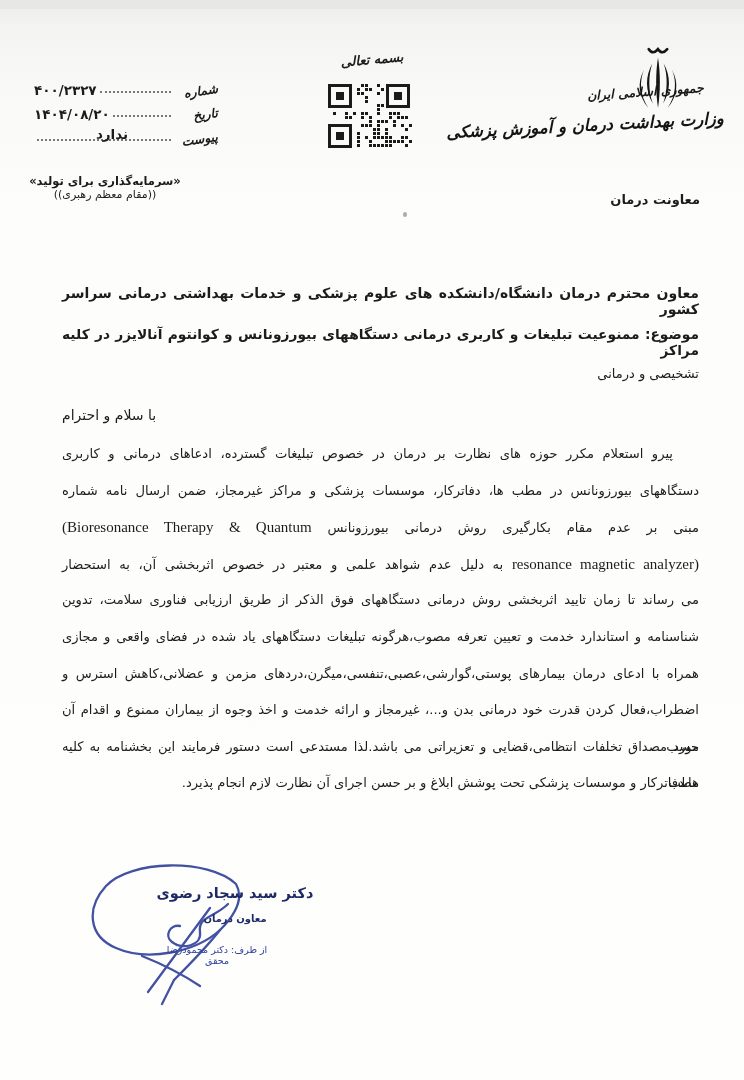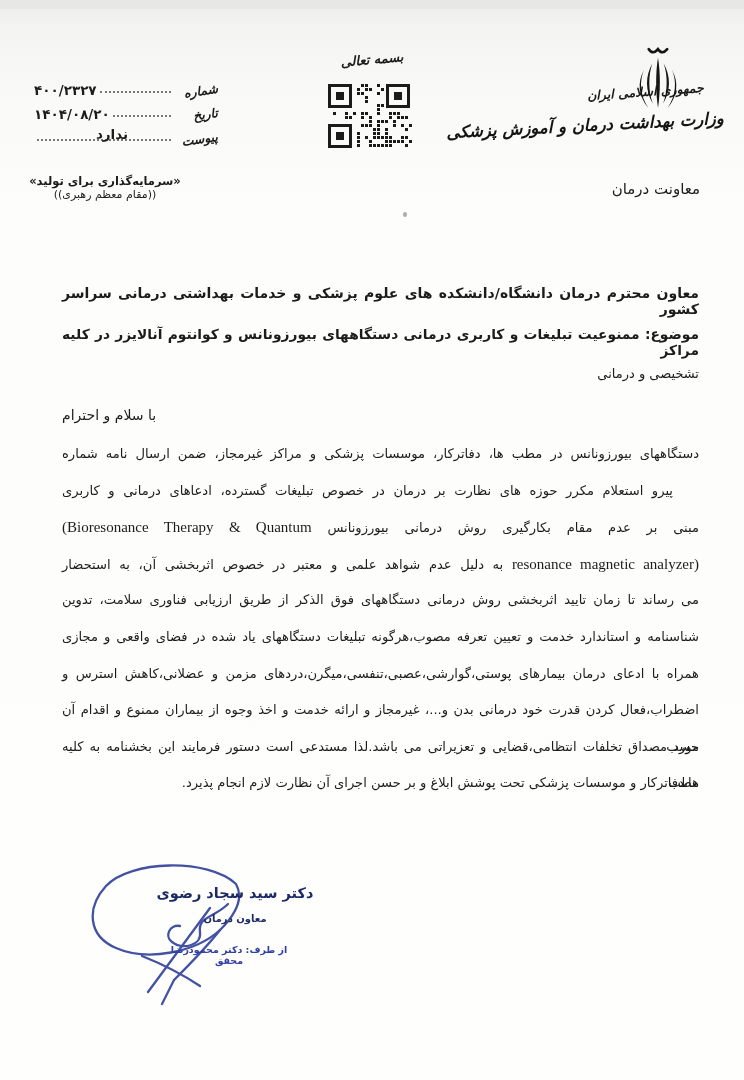--- a/index.html
+++ b/index.html
@@ -8,21 +8,21 @@
     font-family:"DejaVu Sans",sans-serif;color:#1c1c1c;
     background:linear-gradient(180deg,#ebebea 0px,#f3f3f2 26px,#f9f9f8 90px,#fdfdfc 220px,#fefefd 100%);
   }
   .top-band{position:absolute;left:0;top:0;width:744px;height:9px;background:#e7e7e6;}
   .abs{position:absolute;}
   .rtl{direction:rtl;}
   
   .calli{font-style:italic;font-weight:bold;}
   .republic{top:84px;right:40px;font-size:12.5px;transform:rotate(-4deg);color:#1a1a1a;}
   .ministry{top:116px;right:20px;font-size:16.5px;transform:rotate(-3deg);color:#141414;}
-  .department{top:180px;right:44px;font-size:15px;font-weight:normal;}
+  .department{top:192px;right:44px;font-size:13px;font-weight:bold;}
   .bismillah{top:52px;left:322px;width:100px;text-align:center;font-size:13px;transform:rotate(-5deg);}
   .qr{left:328px;top:84px;width:86px;height:64px;}
   
   .meta{left:34px;top:74px;width:184px;}
   .meta-row{display:flex;direction:rtl;align-items:flex-end;height:24px;}
   .meta-label{width:44px;font-style:italic;font-weight:bold;font-size:12.5px;transform:rotate(-8deg);text-align:right;line-height:1;}
   .meta-dots{flex:1;border-bottom:2px dotted #777;margin:0 3px 5px 3px;height:1px;}
   .meta-value{font-weight:bold;font-size:13.5px;letter-spacing:.5px;white-space:nowrap;}
   .attach-value{left:28px;top:52px;width:100px;text-align:center;font-weight:bold;font-size:13.5px;position:absolute;}
   .slogan{left:26px;top:174px;width:158px;text-align:center;}
@@ -36,21 +36,21 @@
   .h-subject-cont{top:366px;font-size:13px;text-align:right;}
   .salutation{top:407px;font-size:14px;font-weight:normal;text-align:left;}
   .body-text{top:436px;font-size:13.1px;line-height:36.6px;}
   .bl{text-align:justify;text-align-last:justify;height:36.6px;overflow:visible;}
   .bl-first{text-indent:26px;}
   .bl-last{text-align:right;text-align-last:right;}
   .latin{direction:ltr;unicode-bidi:isolate;font-family:"Liberation Serif",serif;font-size:15px;}
   
   .sig-name{left:146px;top:885px;width:178px;text-align:center;font-size:14.5px;font-weight:bold;color:#1e2a66;}
   .sig-title{left:146px;top:913px;width:178px;text-align:center;font-size:10px;font-weight:bold;color:#1e2a66;}
-  .sig-behalf{left:158px;top:944px;width:118px;text-align:center;font-size:9.5px;font-weight:bold;color:#3140a0;margin-left:12px;}
+  .sig-behalf{left:158px;top:944px;width:118px;text-align:center;font-size:9.5px;font-weight:normal;color:#3140a0;}
   .sig-svg{left:78px;top:852px;width:210px;height:170px;}
   .emblem{left:630px;top:42px;width:56px;height:76px;}
 </style>
 </head>
 <body>
 
 <div class="page">
   <div class="top-band"></div>
 
   <svg class="abs emblem" viewBox="0 0 54 74">
@@ -182,22 +182,22 @@
   </div>
 
   <div class="abs tiny-mark"></div>
 
   <div class="abs rtl main h-recipient">معاون محترم درمان دانشگاه/دانشکده های علوم پزشکی و خدمات بهداشتی درمانی سراسر کشور</div>
   <div class="abs rtl main h-subject">موضوع: ممنوعیت تبلیغات و کاربری درمانی دستگاههای بیورزونانس و کوانتوم آنالایزر در کلیه مراکز</div>
   <div class="abs rtl main h-subject-cont">تشخیصی و درمانی</div>
   <div class="abs rtl main salutation">با سلام و احترام</div>
 
   <div class="abs rtl main body-text">
+    <div class="bl bl-first">پیرو استعلام مکرر حوزه های نظارت بر درمان در خصوص تبلیغات گسترده، ادعاهای درمانی و کاربری</div>
     <div class="bl">دستگاههای بیورزونانس در مطب ها، دفاترکار، موسسات پزشکی و مراکز غیرمجاز، ضمن ارسال نامه شماره</div>
-    <div class="bl bl-first">پیرو استعلام مکرر حوزه های نظارت بر درمان در خصوص تبلیغات گسترده، ادعاهای درمانی و کاربری</div>
     <div class="bl"><span>مبنی بر عدم مقام بکارگیری روش درمانی بیورزونانس</span> <span class="latin" dir="ltr">(Bioresonance Therapy &amp; Quantum</span></div>
     <div class="bl"><span class="latin" dir="ltr">resonance magnetic analyzer)</span> <span>به دلیل عدم شواهد علمی و معتبر در خصوص اثربخشی آن، به استحضار</span></div>
     <div class="bl">می رساند تا زمان تایید اثربخشی روش درمانی دستگاههای فوق الذکر از طریق ارزیابی فناوری سلامت، تدوین</div>
     <div class="bl">شناسنامه و استاندارد خدمت و تعیین تعرفه مصوب،هرگونه تبلیغات دستگاههای یاد شده در فضای واقعی و مجازی</div>
     <div class="bl">همراه با ادعای درمان بیمارهای پوستی،گوارشی،عصبی،تنفسی،میگرن،دردهای مزمن و عضلانی،کاهش استرس و</div>
     <div class="bl">اضطراب،فعال کردن قدرت خود درمانی بدن و...، غیرمجاز و ارائه خدمت و اخذ وجوه از بیماران ممنوع و اقدام آن حسب</div>
     <div class="bl">مورد مصداق تخلفات انتظامی،قضایی و تعزیراتی می باشد.لذا مستدعی است دستور فرمایند این بخشنامه به کلیه مطب</div>
     <div class="bl bl-last">ها،دفاترکار و موسسات پزشکی تحت پوشش ابلاغ و بر حسن اجرای آن نظارت لازم انجام پذیرد.</div>
   </div>
 

